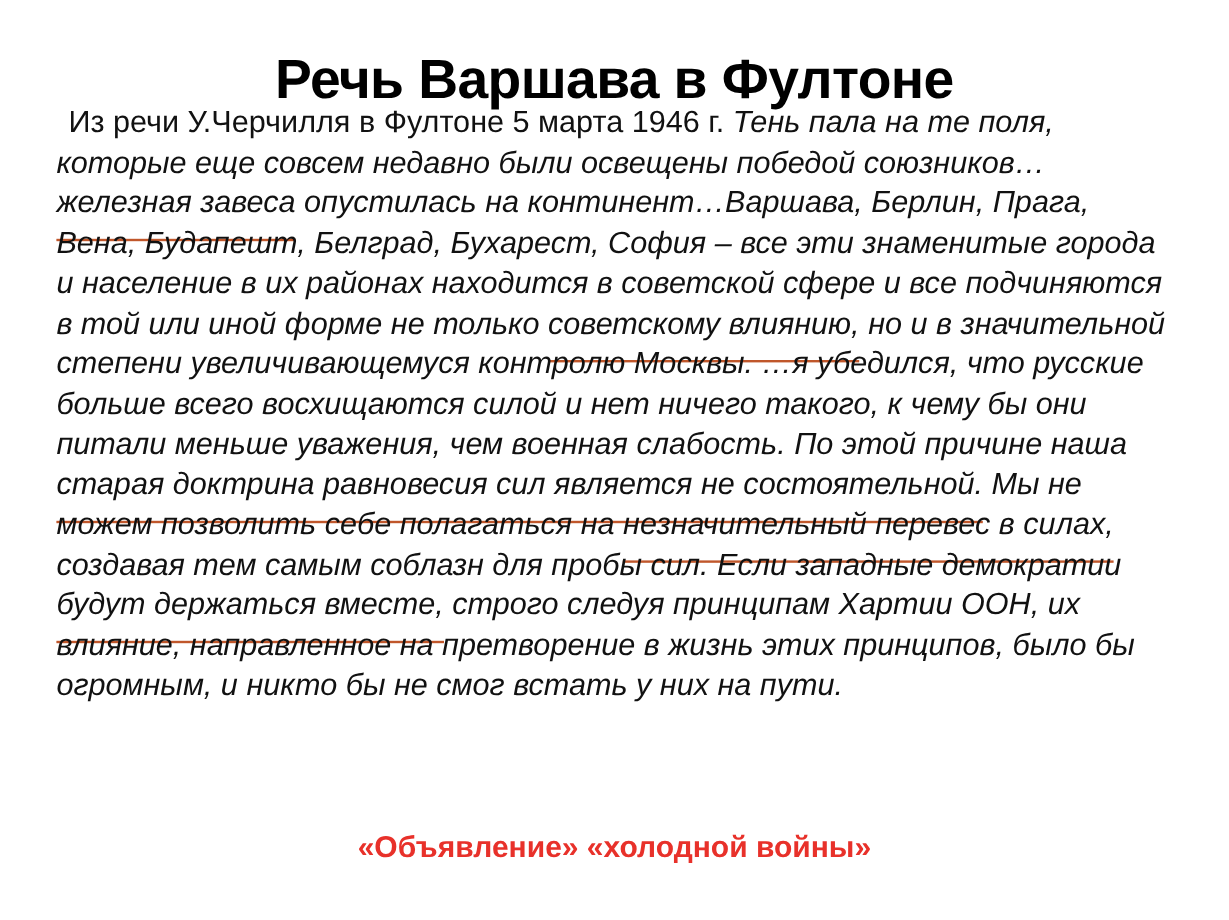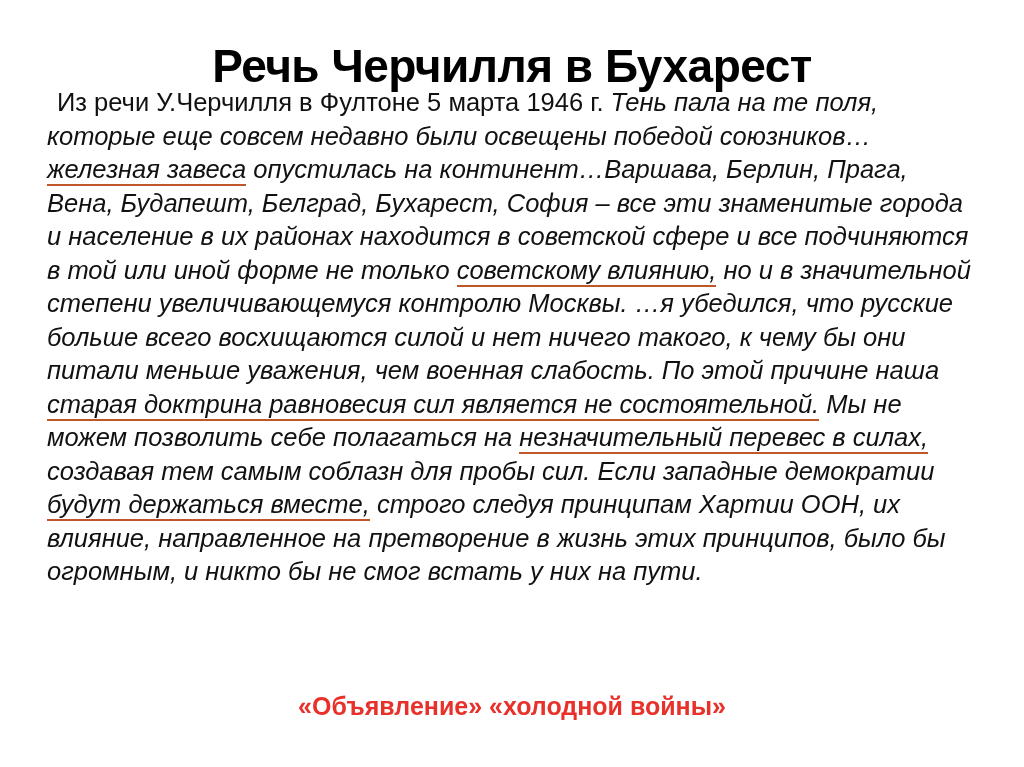--- a/index.html
+++ b/index.html
@@ -45,39 +45,39 @@
   .intro {
     font-style: normal;
     margin-left: 10px;
   }
   .quote {
     font-style: italic;
     text-align: center;
   }
   .u-orange {
     border-bottom: 2px solid #c0572b;
-    padding-bottom: 1px;
+    padding-bottom: 16px;
   }
   .footer-note {
     position: absolute;
     left: 0;
     top: 692px;
     width: 1024px;
     text-align: center;
     font-size: 25px;
     font-weight: bold;
     color: #e8312a;
   }
 </style>
 </head>
 <body>
 
 <div class="slide">
 
-  <h1 class="slide-title">Речь Черчилля в Бухарест</h1>
+  <h1 class="slide-title">Речь Варшава в Фултоне</h1>
 
   <div class="body-text">
     <span class="intro">Из речи У.Черчилля в Фултоне 5 марта 1946 г.</span><span class="quote"> Тень пала на те поля, которые еще совсем недавно были освещены победой союзников…</span><span class="quote u-orange">железная завеса</span><span class="quote"> опустилась на континент…Варшава, Берлин, Прага, Вена, Будапешт, Белград, Бухарест, София – все эти знаменитые города и население в их районах находится в советской сфере и все подчиняются в той или иной форме не только </span><span class="quote u-orange">советскому влиянию,</span><span class="quote"> но и в значительной степени увеличивающемуся контролю Москвы.  …я убедился, что русские больше всего восхищаются силой и нет ничего такого, к чему бы они питали меньше уважения, чем военная слабость. По этой причине наша </span><span class="quote u-orange">старая доктрина равновесия сил является не состоятельной.</span><span class="quote"> Мы не можем позволить себе полагаться на </span><span class="quote u-orange">незначительный перевес в силах,</span><span class="quote"> создавая тем самым соблазн для пробы сил. Если западные демократии </span><span class="quote u-orange">будут держаться вместе,</span><span class="quote"> строго следуя принципам Хартии ООН, их влияние, направленное на претворение в жизнь этих принципов, было бы огромным, и никто бы не смог встать у них на пути.</span>
   </div>
 
   <div class="footer-note">«Объявление» «холодной войны»</div>
 
 </div>
 
 </body></html>

